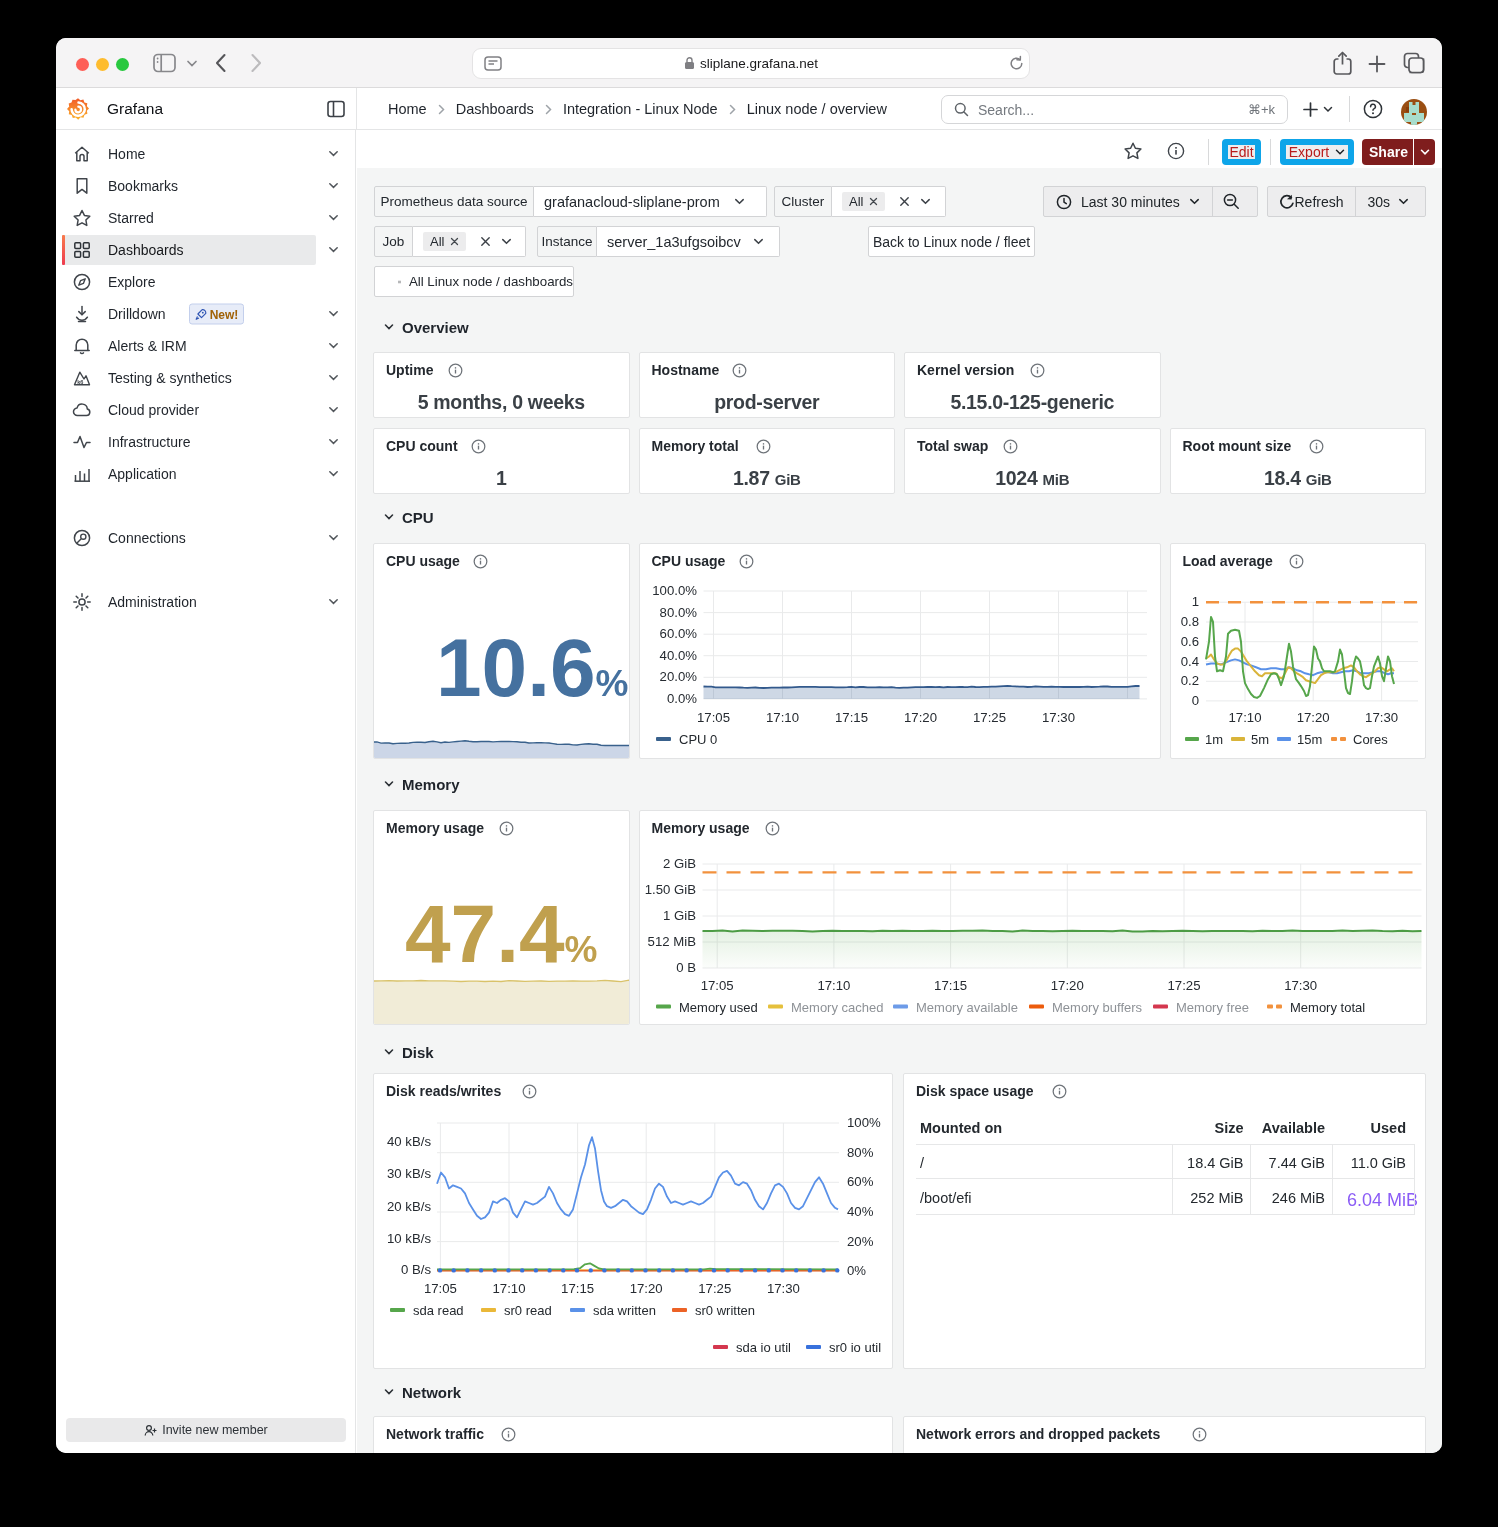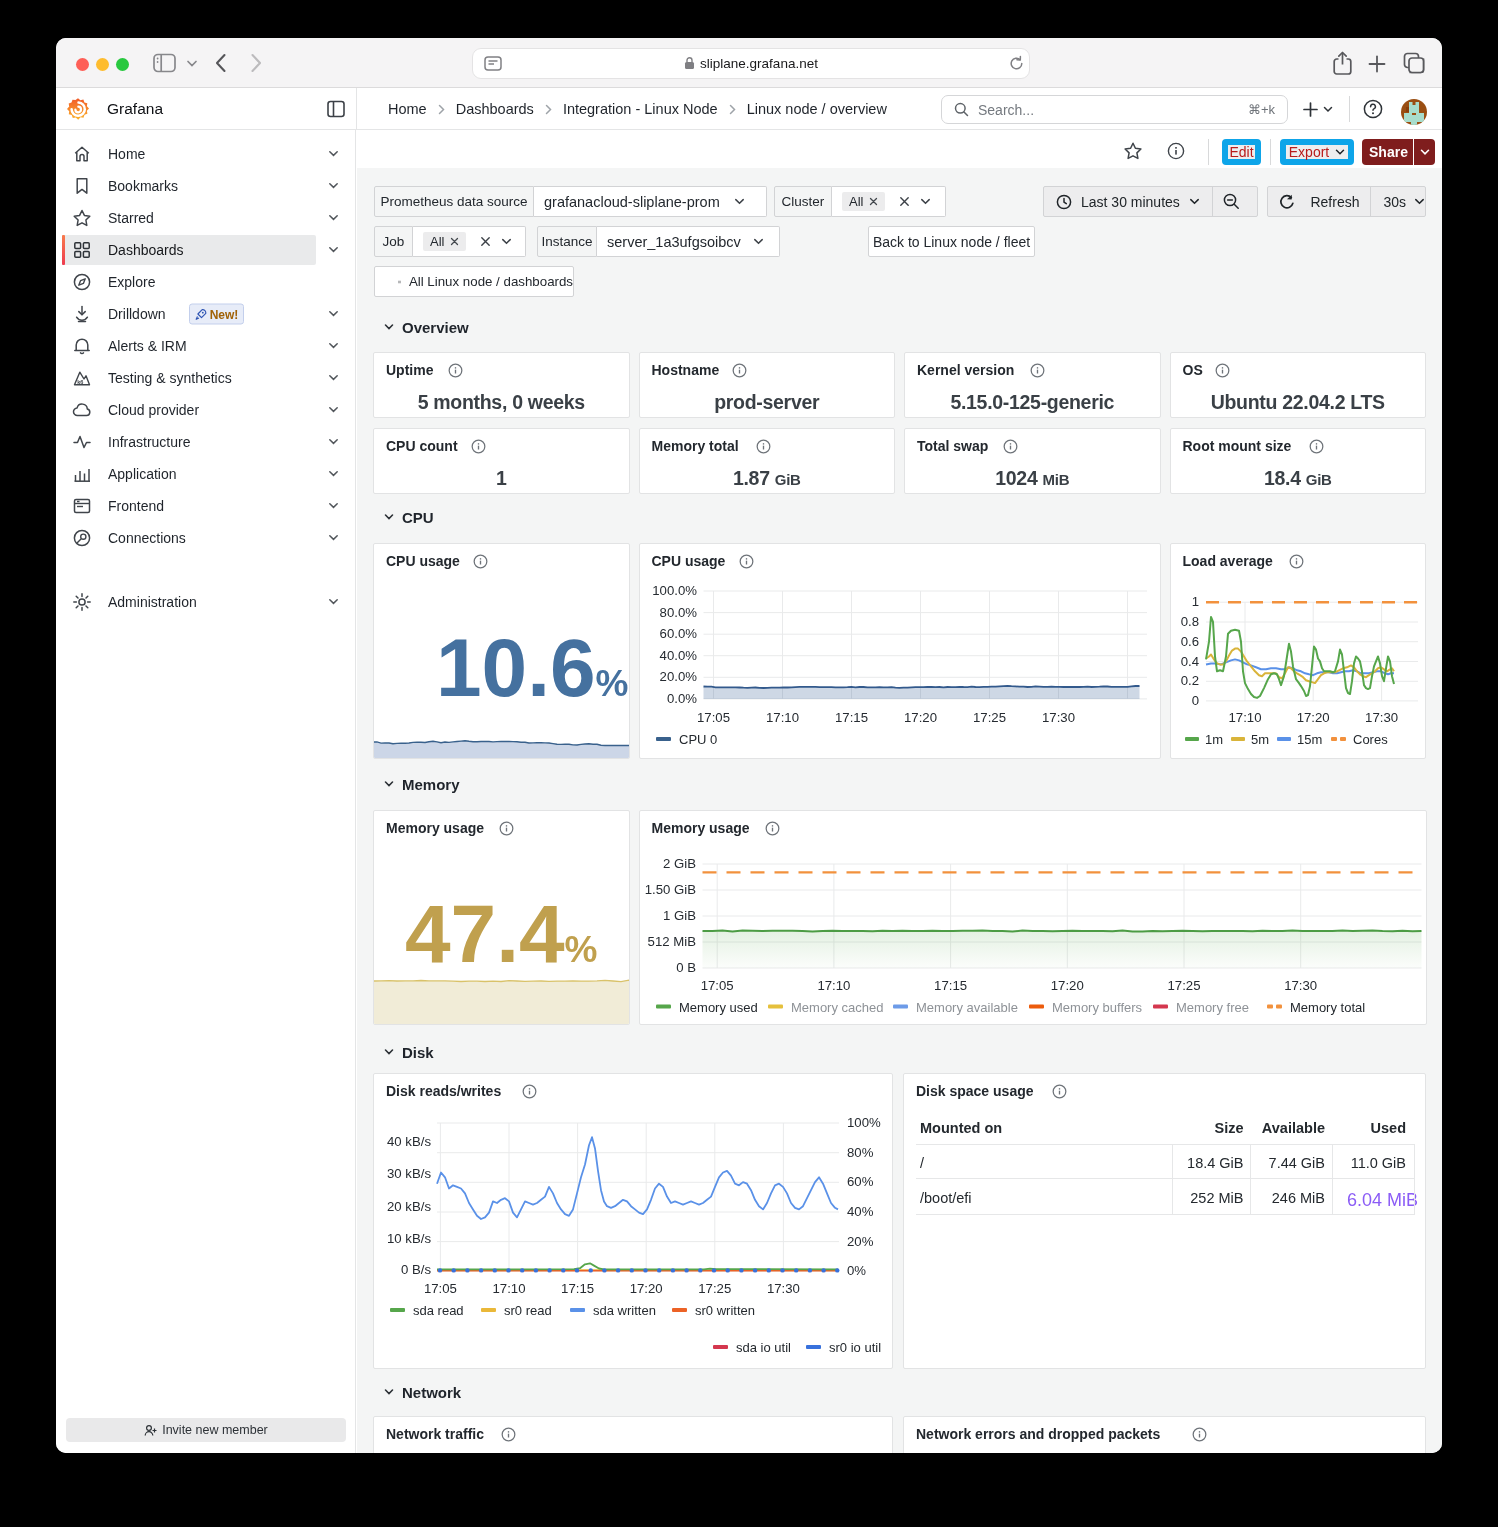--- a/index.html
+++ b/index.html
@@ -280,32 +280,20 @@
             <path d="M12.5 17 V9.5"></path>
             <path d="M17 17 V5"></path>
             <path d="M2.5 17.2 H18"></path>
           </g>
         </svg>
     <span class="lbl">Application</span>
     <svg class="ch" width="11" height="8" viewBox="0 0 11 8">
           <path d="M1.8 1.8 L5.5 5.4 L9.2 1.8" fill="none" stroke="#51565b" stroke-width="1.5" stroke-linecap="round"></path>
         </svg>
   </div>
-  <div class="nav" style="top:360px">
-    <svg class="ic" viewBox="0 0 20 20">
-          <rect x="2.5" y="3.5" width="15" height="13" rx="1.5" fill="none" stroke="#40454b" stroke-width="1.5"></rect>
-          <line x1="2.5" y1="7.5" x2="17.5" y2="7.5" stroke="#40454b" stroke-width="1.4"></line>
-          <line x1="5" y1="5.5" x2="7.5" y2="5.5" stroke="#40454b" stroke-width="1.5"></line>
-          <line x1="5" y1="10.5" x2="11" y2="10.5" stroke="#40454b" stroke-width="1.4"></line>
-        </svg>
-    <span class="lbl">Frontend</span>
-    <svg class="ch" width="11" height="8" viewBox="0 0 11 8">
-          <path d="M1.8 1.8 L5.5 5.4 L9.2 1.8" fill="none" stroke="#51565b" stroke-width="1.5" stroke-linecap="round"></path>
-        </svg>
-  </div>
   <div class="nav" style="top:392px">
     <svg class="ic" viewBox="0 0 20 20">
           <circle cx="10" cy="10" r="7.6" fill="none" stroke="#40454b" stroke-width="1.5"></circle>
           <path d="M5 15 L9 11" stroke="#40454b" stroke-width="1.4"></path>
           <circle cx="11.3" cy="8.7" r="2.6" fill="none" stroke="#40454b" stroke-width="1.4"></circle>
         </svg>
     <span class="lbl">Connections</span>
     <svg class="ch" width="11" height="8" viewBox="0 0 11 8">
           <path d="M1.8 1.8 L5.5 5.4 L9.2 1.8" fill="none" stroke="#51565b" stroke-width="1.5" stroke-linecap="round"></path>
         </svg>
@@ -424,21 +412,21 @@
           <circle cx="7" cy="7" r="5.6" fill="none" stroke="#202529" stroke-width="1.5"></circle>
           <line x1="11.2" y1="11.2" x2="15.2" y2="15.2" stroke="#202529" stroke-width="1.5" stroke-linecap="round"></line>
           <line x1="4.6" y1="7" x2="9.4" y2="7" stroke="#202529" stroke-width="1.5" stroke-linecap="round"></line>
         </svg>
   </div>
   <div class="tg" style="left:909.5px;top:56px;width:159.5px">
     <svg width="16" height="16" viewBox="0 0 16 16" style="margin-left:11px">
           <path d="M13.9 9.3 A6.1 6.1 0 1 1 12.4 3.5" fill="none" stroke="#202529" stroke-width="1.7" stroke-linecap="round"></path>
           <path d="M12.9 0.8 L12.7 5.6 L8 5.3 Z" fill="#202529"></path>
         </svg>
-    <span style="margin-left:16px">Refresh</span>
+    <span style="margin-left:0">Refresh</span>
     <div style="width:1px;height:29px;background:#d2d3d5;margin-left:11px"></div>
     <span style="margin-left:12px">30s</span>
     <svg width="11" height="8" viewBox="0 0 11 8" style="margin-left:8px">
           <path d="M1.8 1.6 L5.5 5.2 L9.2 1.6" fill="none" stroke="#202529" stroke-width="1.5" stroke-linecap="round"></path>
         </svg>
   </div>
 
   <svg class="abs" style="left:27px;top:193px" width="10" height="8" viewBox="0 0 10 8">
         <path d="M1.5 2 L5 5.5 L8.5 2" fill="none" stroke="#2c3136" stroke-width="1.6" stroke-linecap="round"></path>
       </svg>
@@ -460,28 +448,20 @@
           </svg></div>
     <div class="statv" style="top:38px">prod-server</div>
   </div>
   <div class="panel" style="left:547px;top:222px;width:256.5px;height:66px">
     <div class="pt">Kernel version<svg style="position:absolute;left:113px;top:1px" width="15" height="15" viewBox="0 0 18 18">
             <circle cx="9" cy="9" r="7.6" fill="none" stroke="#6e7379" stroke-width="1.5"></circle>
             <rect x="8.2" y="8" width="1.6" height="4.6" fill="#6e7379"></rect>
             <rect x="8.2" y="5" width="1.6" height="1.7" fill="#6e7379"></rect>
           </svg></div>
     <div class="statv" style="top:38px">5.15.0-125-generic</div>
-  </div>
-  <div class="panel" style="left:812.5px;top:222px;width:256.5px;height:66px">
-    <div class="pt">OS<svg style="position:absolute;left:32px;top:1px" width="15" height="15" viewBox="0 0 18 18">
-            <circle cx="9" cy="9" r="7.6" fill="none" stroke="#6e7379" stroke-width="1.5"></circle>
-            <rect x="8.2" y="8" width="1.6" height="4.6" fill="#6e7379"></rect>
-            <rect x="8.2" y="5" width="1.6" height="1.7" fill="#6e7379"></rect>
-          </svg></div>
-    <div class="statv" style="top:38px">Ubuntu 22.04.2 LTS</div>
   </div>
 
   <div class="panel" style="left:16px;top:298px;width:256.5px;height:66px">
     <div class="pt">CPU count<svg style="position:absolute;left:85px;top:1px" width="15" height="15" viewBox="0 0 18 18">
             <circle cx="9" cy="9" r="7.6" fill="none" stroke="#6e7379" stroke-width="1.5"></circle>
             <rect x="8.2" y="8" width="1.6" height="4.6" fill="#6e7379"></rect>
             <rect x="8.2" y="5" width="1.6" height="1.7" fill="#6e7379"></rect>
           </svg></div>
     <div class="statv" style="top:38px">1</div>
   </div>

